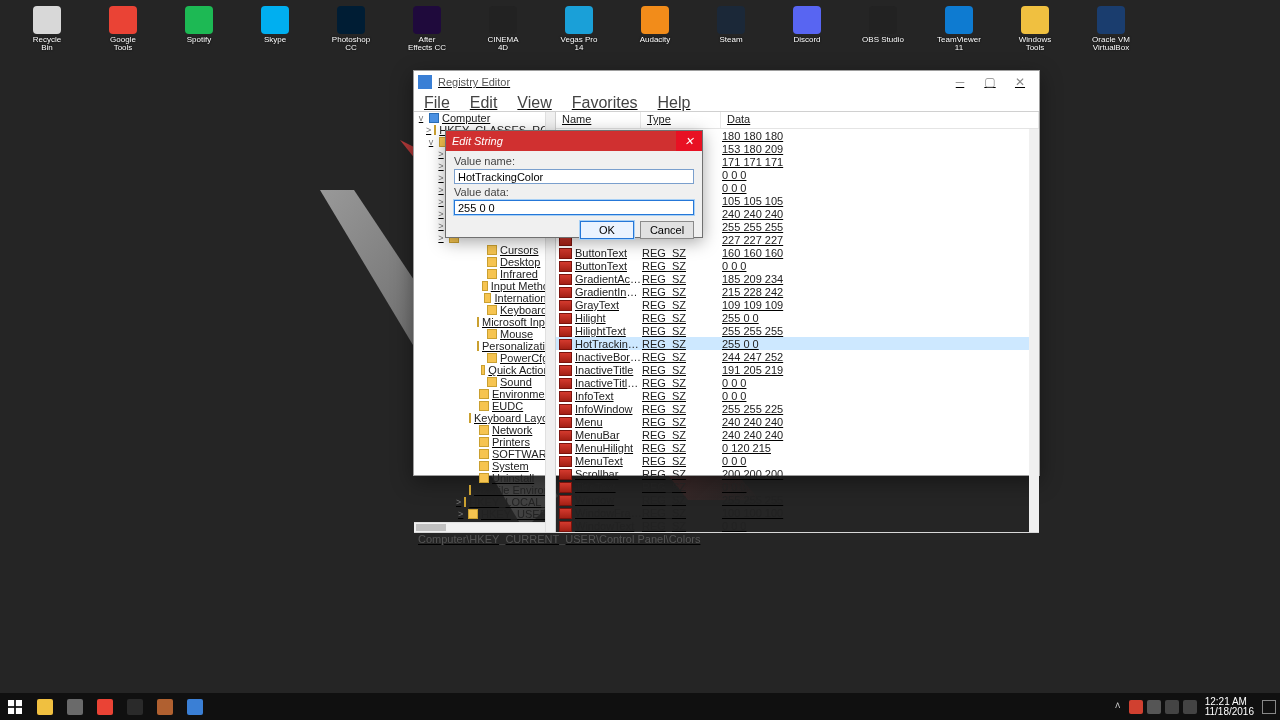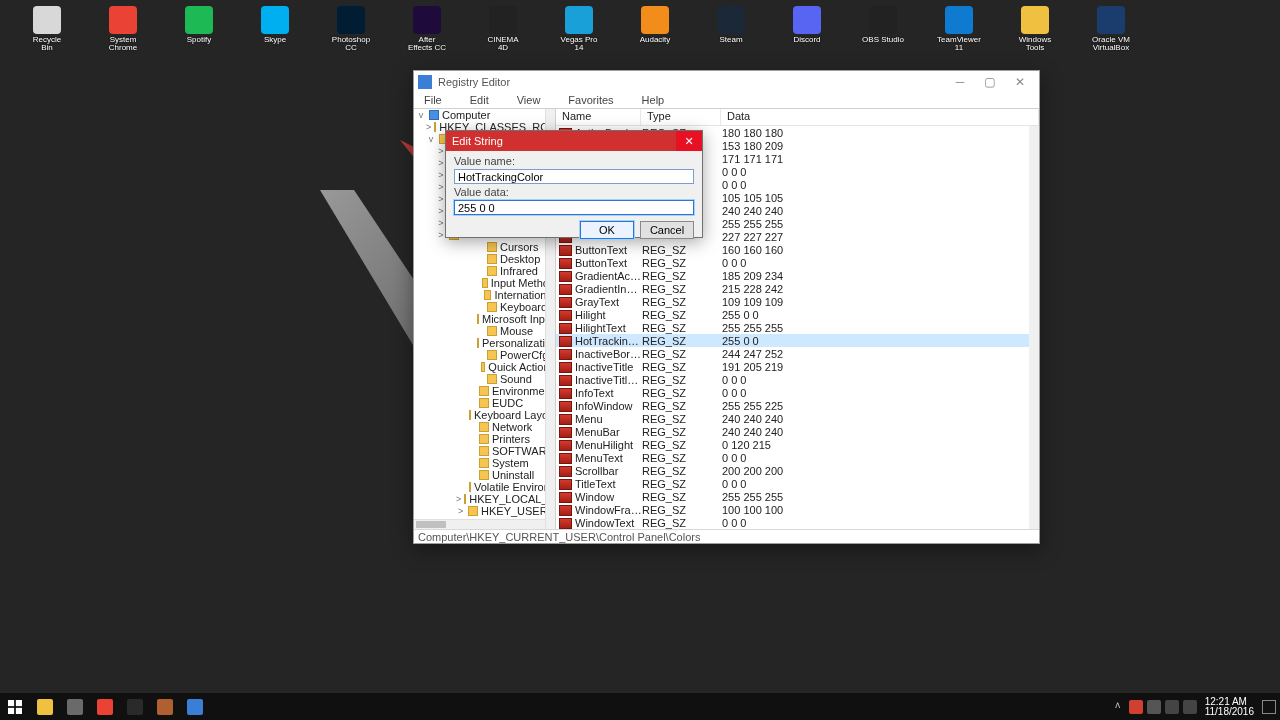--- a/index.html
+++ b/index.html
@@ -34,34 +34,35 @@
   
   .desktop { position: absolute; top: 6px; left: 6px; display:flex; gap:14px; flex-wrap:wrap; }
   .dicon { width:42px; display:flex; flex-direction:column; align-items:center; color:#fff; text-align:center;margin-left:20px; }
   .dicon .glyph { width:28px; height:28px; border-radius:4px; margin-bottom:2px; display:flex; align-items:center; justify-content:center; font-size:12px; color:#fff; }
   .dicon .lab { font-size:8px; line-height:1.05; text-shadow:0 0 2px #000; white-space:normal; }
 
   
   .window {
     position: absolute;
     left: 413px; top: 70px;
-    width: 627px; height: 474px;
+    width: 627px; height: 406px;
     background: #fff;
     border: 1px solid #9e9e9e;
     box-shadow: 0 6px 20px rgba(0,0,0,.4);
     display: flex; flex-direction: column;
     font-size: 11px;
+    text-decoration: underline;
   }
   .titlebar { height: 22px; display:flex; align-items:center; padding:0 4px; color:#555; }
   .titlebar .tico { width:14px; height:14px; background:#3a7fd5; margin-right:6px; display:inline-block; }
   .titlebar .wtitle { flex:1; font-size:11px; }
   .winbtns { display:flex; }
   .winbtn { width:30px; height:22px; display:flex; align-items:center; justify-content:center; color:#888; font-size:12px; }
 
-  .menubar { height:18px; display:flex; gap:16px; padding:0 4px; color:#444; font-size:11px; }
+  .menubar { height:18px; display:flex; gap:8px; padding:0 4px; color:#444; font-size:16px; }
   .menubar span { padding:1px 6px; }
 
   .content { flex:1; display:flex; border-top:1px solid #d0d0d0; position:relative; }
   .tree {
     width:142px; border-right:1px solid #d0d0d0; overflow:hidden; position:relative;
     font-size:11px; color:#222;
   }
   .tree-inner { padding-left:2px; }
   .trow { display:flex; align-items:center; height:12px; white-space:nowrap; overflow:hidden; }
   .trow .ex { width:10px; text-align:center; color:#777; font-size:9px; }
@@ -97,21 +98,21 @@
     position:absolute;
     left:445px; top:130px;
     width:258px; height:108px;
     background:#f0f0f0;
     border:1px solid #707070;
     box-shadow:0 4px 16px rgba(0,0,0,.35);
     font-size:11px;
     display:flex; flex-direction:column;
     z-index:10;
   }
-  .dlg-title { height:20px; background:#d03030; color:#fff; display:flex; align-items:center; padding:0 6px; font-size:11px; }
+  .dlg-title { height:20px; background:#d03030; color:#fff; display:flex; align-items:center; padding:0 6px; font-size:11px;font-style:italic; }
   .dlg-title .dt-text{flex:1}
   .dlg-close { width:26px; height:20px; margin-right:-6px; display:flex;align-items:center;justify-content:center; background:#e81123; color:#fff; font-size:11px; }
   .dlg-body { flex:1; padding:4px 8px 6px; display:flex; flex-direction:column; gap:2px; }
   .dlg-body label { color:#444; }
   .dlg-body input {
     width:100%; height:15px; font-size:11px; padding:0 3px;
     border:1px solid #7a9fcd; background:#fff;
   }
   .dlg-body input.val { border-color:#2577d8; outline:1px solid #a8d0f5; }
   .dlg-buttons { display:flex; justify-content:flex-end; gap:6px; padding:0 8px 6px; }
@@ -138,21 +139,21 @@
 
 <div class="streak"></div>
 
 <div class="desktop" id="desk">
     <div class="dicon">
       <div class="glyph" style="background:#d8d8d8"></div>
       <div class="lab">Recycle Bin</div>
     </div>
     <div class="dicon">
       <div class="glyph" style="background:#ea4335"></div>
-      <div class="lab">System Chrome</div>
+      <div class="lab">Google Tools</div>
     </div>
     <div class="dicon">
       <div class="glyph" style="background:#1db954"></div>
       <div class="lab">Spotify</div>
     </div>
     <div class="dicon">
       <div class="glyph" style="background:#00aff0"></div>
       <div class="lab">Skype</div>
     </div>
     <div class="dicon">

